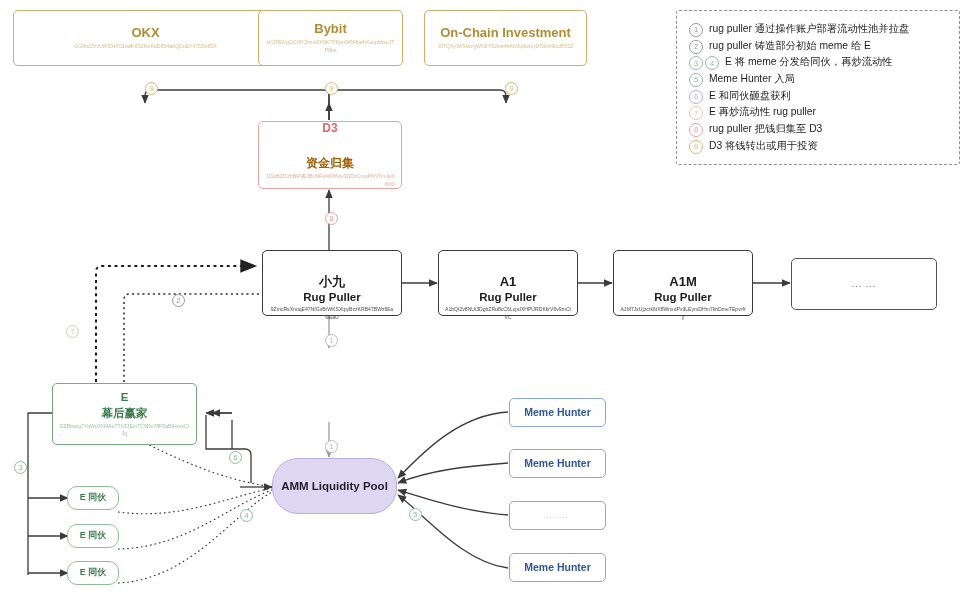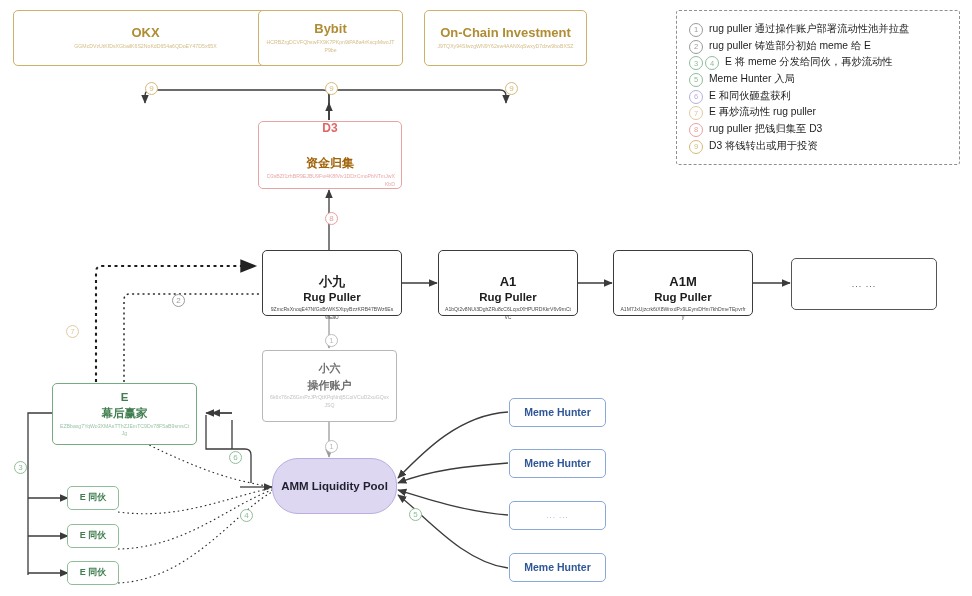--- a/index.html
+++ b/index.html
@@ -39,21 +39,21 @@
   .grey .title{font-size:11px;color:#6f6f6f;}
   .grey .sub{font-size:11px;color:#6f6f6f;margin-top:3px;}
   .grey .addr{color:#c2c2c2;}
 
   
   .green{border:1.4px solid #74ab7f;border-radius:5px;}
   .green .title{font-size:11.5px;color:#3f7d4e;}
   .green .sub{font-size:11.5px;color:#3f7d4e;margin-top:2px;}
   .green .addr{color:#9cc4a5;}
 
-  .greensm{border:1.3px solid #8fbd99;border-radius:5px;}
+  .greensm{border:1.3px solid #8fbd99;border-radius:10px;}
   .greensm .title{font-size:9px;color:#3f7d4e;}
 
   
   .blue{border:1.4px solid #8aa9d6;border-radius:5px;}
   .blue .title{font-size:10.5px;color:#2f5697;}
   .blue .ellipsis{font-size:8px;color:#8aa9d6;letter-spacing:1px;}
 
   
   .plain{border:1.5px solid #555;border-radius:5px;}
   .plain .ellipsis{font-size:9px;color:#555;letter-spacing:1px;}
@@ -178,25 +178,20 @@
   <div class="node dark" style="left:613px;top:250px;width:140px;height:66px;">
     <div class="title">A1M</div>
     <div class="sub">Rug Puller</div>
     <div class="addr">A1M7JxUjzcrk6tX8WnxdPx9LEymDHm7khDmeTEpvrfry</div>
   </div>
 
   <div class="node plain" style="left:791px;top:258px;width:146px;height:52px;">
     <div class="ellipsis">... ...</div>
   </div>
 
-  <div class="node grey" style="left:262px;top:350px;width:135px;height:72px;">
-    <div class="title">小六</div>
-    <div class="sub">操作账户</div>
-    <div class="addr">6k6x76nZ6GmPzJPrQtKPqNrdj5CoiVCuD2xuGQvxJSQ</div>
-  </div>
 
   <div class="node green" style="left:52px;top:383px;width:145px;height:62px;">
     <div class="title">E</div>
     <div class="sub">幕后赢家</div>
     <div class="addr">EZBbaxg7YqWo3XMAsTThZJEmTC9Dv78F5aB9srvsCtJg</div>
   </div>
 
   <div class="node greensm" style="left:67px;top:486px;width:52px;height:24px;">
     <div class="title">E 同伙</div>
   </div>

